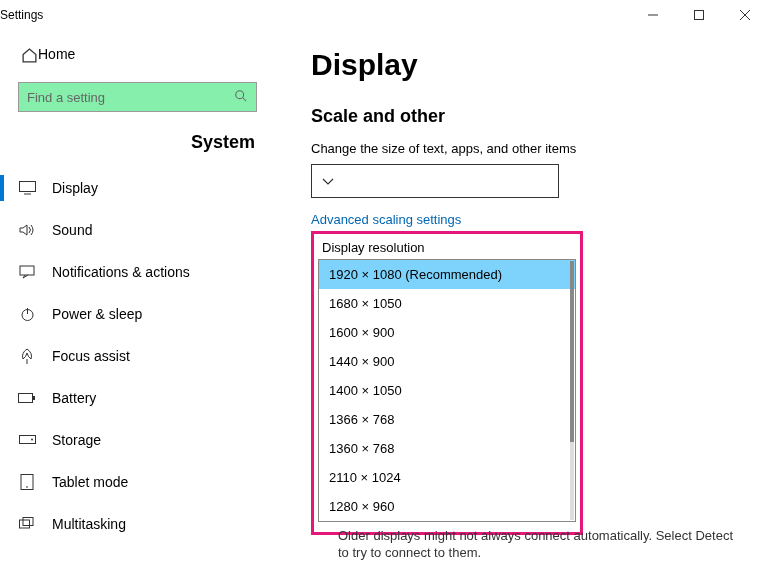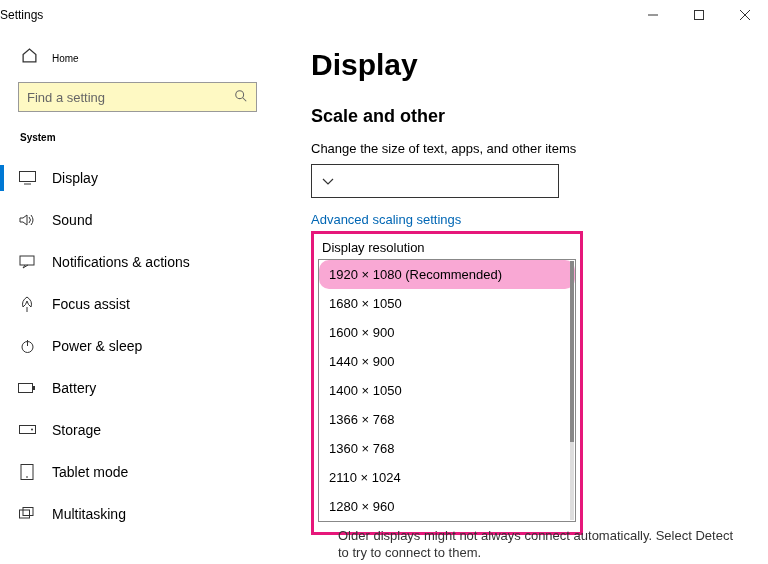--- a/index.html
+++ b/index.html
@@ -28,39 +28,39 @@
     font-size: 12px; color: #333;
   }
   
   .main { display: flex; height: calc(100% - 30px); }
   .sidebar {
     width: 275px;
     padding: 6px 0 0 0;
     display: flex; flex-direction: column;
   }
   .home {
-    display: flex; align-items: flex-end;
+    display: flex; align-items: flex-start;
     padding: 10px 20px;
-    gap: 14px;
-    font-size: 10px;
+    font-size: 14px;
   }
   .searchwrap { padding: 8px 18px 10px 18px; }
   .search {
     width: 100%; height: 30px;
     border: 1px solid #999;
     display: flex; align-items: center; justify-content: space-between;
     padding: 0 8px;
     color: #666;
     font-size: 13px;
-    background: #fef9c3;
+    background: #86efac;
   }
   .section-title {
     padding: 10px 20px 8px 20px;
     font-weight: 600;
-    font-size: 10px;
+    font-size: 18px;
+    text-align: right;
   }
   .navlist { display: flex; flex-direction: column; margin-top: 6px; }
   .navitem {
     display: flex; align-items: center;
     height: 42px;
     padding: 0 18px;
     gap: 16px;
     font-size: 14px;
     position: relative;
   }
@@ -97,21 +97,21 @@
   .res-label { font-size: 13px; padding: 2px 4px 4px 4px; }
   .dropdown {
     border: 1px solid #888;
     background: #fff;
     position: relative;
   }
   .dd-item {
     padding: 7px 10px;
     font-size: 13px;
   }
-  .dd-item.selected { background: #f9a8d4; border-radius: 10px; }
+  .dd-item.selected { background: #7dd3fc; }
   .dd-scroll {
     position: absolute; right: 1px; top: 1px; bottom: 1px; width: 4px;
     background: #ddd;
   }
   .dd-scroll .thumb {
     position: absolute; left: 0; right: 0; top: 0; height: 70%;
     background: #888;
   }
   .footer-text {
     position: absolute;
@@ -194,34 +194,34 @@
         <span class="navicon">
             <svg width="17" height="14" viewBox="0 0 17 14">
               <rect x="1" y="1" width="14" height="9" fill="none" stroke="#333"></rect>
               <path d="M6 10 L4 13 L9 10" fill="none" stroke="#333"></path>
             </svg>
           </span>
         <span>Notifications &amp; actions</span>
       </div>
       <div class="navitem">
         <span class="navicon">
-            <svg width="15" height="17" viewBox="0 0 15 17">
-              <path d="M7 1 Q1 5 3 11 Q6 9 7 5 Q8 9 11 11 Q13 5 7 1 M7 11 V16" fill="none" stroke="#333"></path>
-            </svg>
-          </span>
-        <span>Focus assist</span>
-      </div>
-      <div class="navitem">
-        <span class="navicon">
             <svg width="15" height="15" viewBox="0 0 15 15">
               <circle cx="7.5" cy="8" r="5.5" fill="none" stroke="#333"></circle>
               <line x1="7.5" y1="1" x2="7.5" y2="7" stroke="#333"></line>
             </svg>
           </span>
         <span>Power &amp; sleep</span>
+      </div>
+      <div class="navitem">
+        <span class="navicon">
+            <svg width="15" height="17" viewBox="0 0 15 17">
+              <path d="M7 1 Q1 5 3 11 Q6 9 7 5 Q8 9 11 11 Q13 5 7 1 M7 11 V16" fill="none" stroke="#333"></path>
+            </svg>
+          </span>
+        <span>Focus assist</span>
       </div>
       <div class="navitem">
         <span class="navicon">
             <svg width="18" height="11" viewBox="0 0 18 11">
               <rect x="0.5" y="0.5" width="14" height="9" fill="none" stroke="#333"></rect>
               <rect x="15" y="3" width="2" height="4" fill="#333"></rect>
             </svg>
           </span>
         <span>Battery</span>
       </div>

